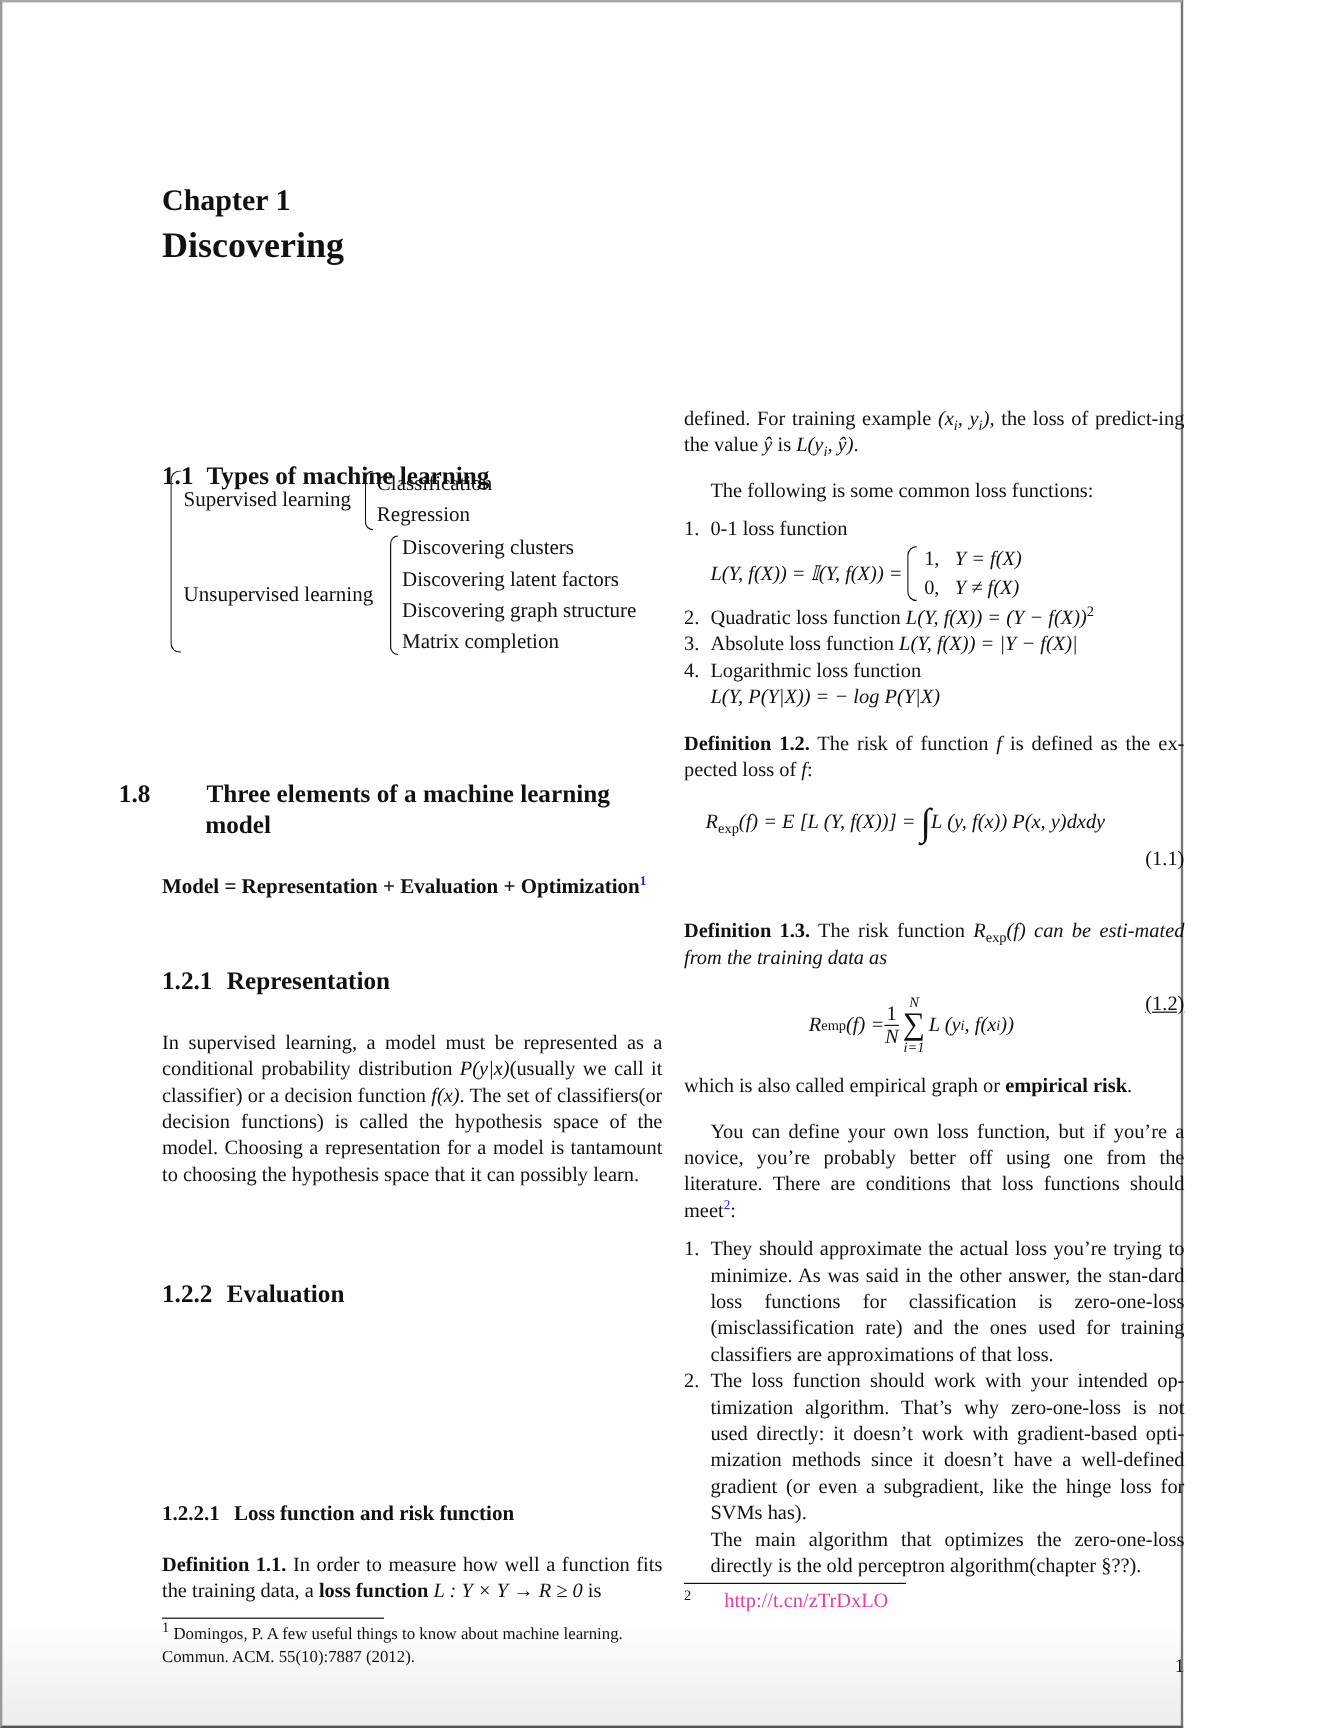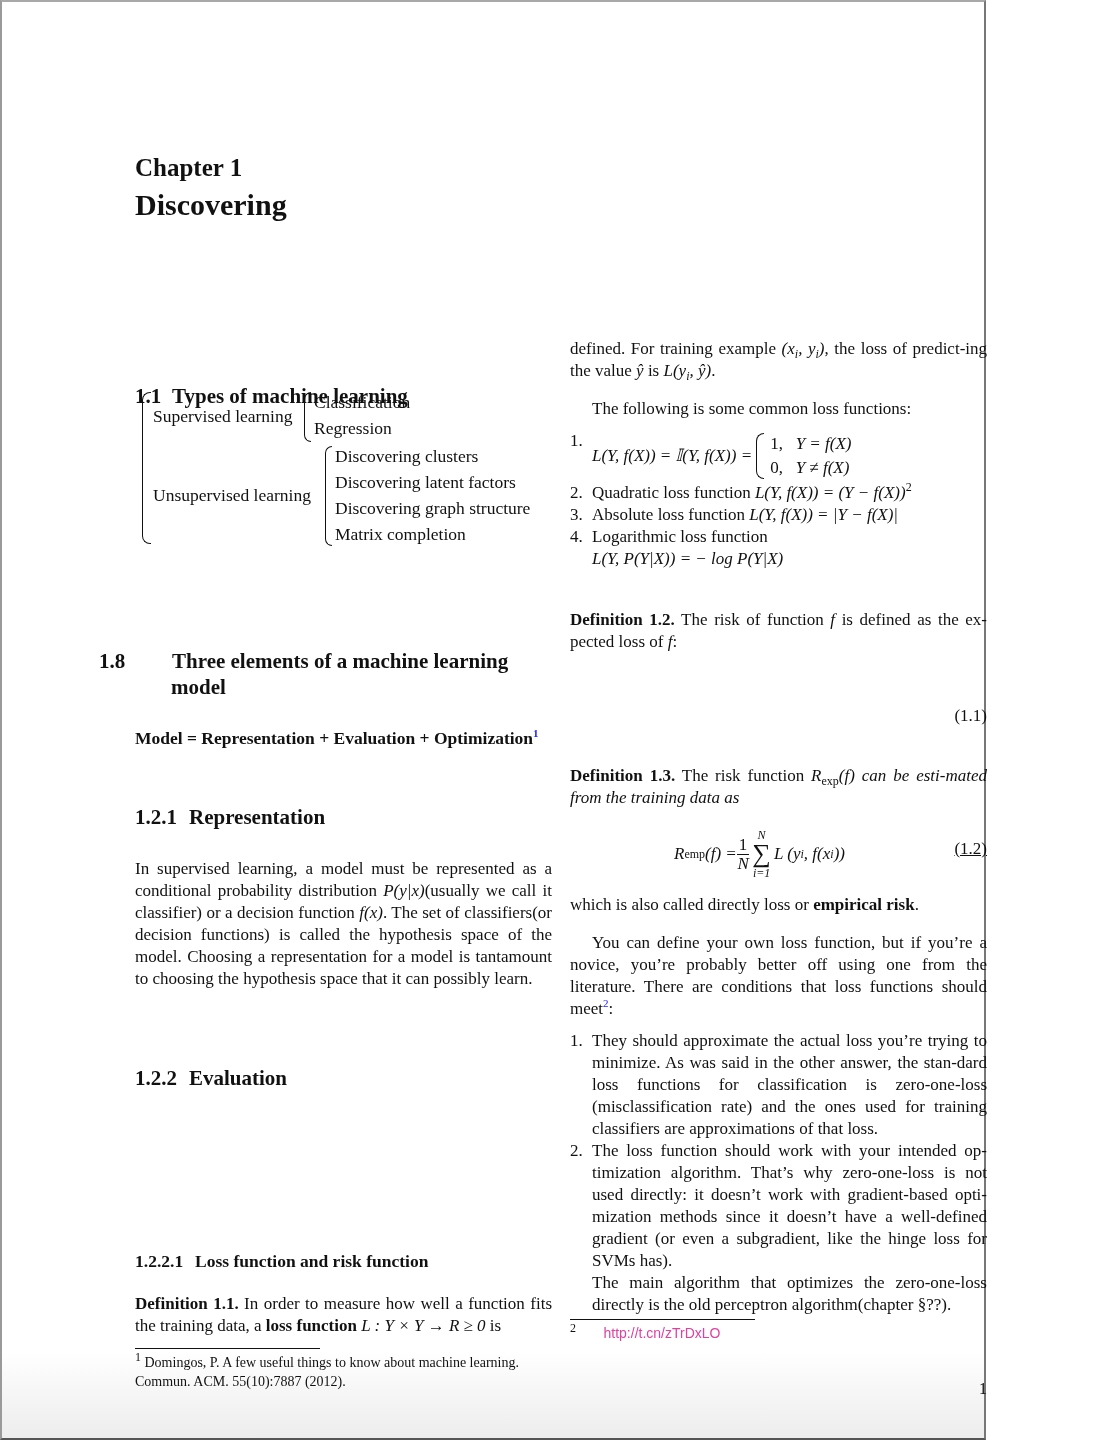--- a/index.html
+++ b/index.html
@@ -46,21 +46,21 @@
 
   ol.lst { list-style: none; }
   ol.lst li { position: relative; padding-left: 22px; }
   ol.lst li .n { position: absolute; left: 0; top: 0; }
   .case-brace { display: inline-block; vertical-align: middle; width: 8px; height: 46px;
                 border: 1.6px solid #111; border-right: none; border-radius: 8px 0 0 8px; margin: 0 6px 0 4px; }
   .cases { display: inline-block; vertical-align: middle; line-height: 24px; }
 
   .fn-rule { width: 185px; border-top: 1px solid #111; margin-bottom: 4px; }
   .footnote { font-size: 14px; line-height: 19px; }
-  .fn-link { font-family: Liberation Sans, sans-serif; color: #e0409f; font-size: 14px; padding-left: 24px; }
+  .fn-link { font-family: Liberation Serif, serif; color: #e0409f; font-size: 17px; padding-left: 24px; }
 
   .eqnum { position: absolute; right: 0; }
   .frac { display: inline-block; vertical-align: middle; text-align: center; font-style: normal; }
   .frac .top { display: block; border-bottom: 1px solid #111; padding: 0 2px; line-height: 18px; }
   .frac .bot { display: block; line-height: 18px; font-style: italic; }
   .sum { display: inline-block; vertical-align: middle; text-align: center; line-height: 14px; margin: 0 3px; }
   .sum .lim { display: block; font-size: 12px; font-style: italic; }
   .sum .sig { display: block; font-size: 26px; line-height: 24px; font-style: normal; }
   .integral { font-size: 32px; font-style: italic; vertical-align: -6px; }
 
@@ -130,20 +130,21 @@
 
   <p class="col right-col indent" style="top:396px;">The following is some common loss functions:</p>
 
   <p class="col right-col just" style="top:336px;">
     <span>defined. For training example </span><span class="math">(x</span><sub class="math">i</sub><span class="math">, y</span><sub class="math">i</sub><span class="math">)</span><span>, the loss of predict-ing the value </span><span class="math">ŷ</span><span> is </span><span class="math">L(y</span><sub class="math">i</sub><span class="math">, ŷ)</span><span>.</span>
   </p>
 
   <ol class="col right-col lst" style="top:428px;">
     <li>
       <span class="n">1.</span>
+      <div>0-1 loss function</div>
       <div style="height:52px; display:flex; align-items:center;">
         <span class="math">L(Y, f(X)) = 𝕀(Y, f(X)) =</span>
         <span class="case-brace"></span>
         <span class="cases">
           <span class="rm">1,</span>&nbsp;&nbsp;&nbsp;<span class="math">Y = f(X)</span><br>
           <span class="rm">0,</span>&nbsp;&nbsp;&nbsp;<span class="math">Y ≠ f(X)</span>
         </span>
       </div>
     </li>
     <li>
@@ -159,20 +160,23 @@
       <div>Logarithmic loss function</div>
       <div class="math">L(Y, P(Y|X)) = − log P(Y|X)</div>
     </li>
   </ol>
 
   <p class="col right-col just" style="top:607px;">
     <span class="bold">Definition 1.2.</span><span> The risk of function </span><span class="math">f</span><span> is defined as the ex-pected loss of </span><span class="math">f</span><span>:</span>
   </p>
 
   <div class="col right-col" style="top:672px; height:50px;">
+    <div style="padding-left:18px; white-space:nowrap;" class="math">
+      <span>R</span><sub class="rm">exp</sub><span>(f) = E [L (Y, f(X))] = </span><span class="integral">∫</span><span>L (y, f(x)) P(x, y)dxdy</span>
+    </div>
     <span class="eqnum" style="top:31px;">(1.1)</span>
   </div>
 
 
   <p class="col right-col just" style="top:763px;">
     <span class="bold">Definition 1.3.</span><span> The risk function </span><span class="math">R</span><sub>exp</sub><span class="math">(f) can be esti-mated from the training data as</span>
   </p>
 
   <div class="col right-col" style="top:824px; height:56px;">
     <div class="math" style="position:absolute; left:104px; top:0; white-space:nowrap; display:flex; align-items:center; height:56px;">
@@ -187,25 +191,25 @@
           <span class="lim">N</span>
           <span class="sig">∑</span>
           <span class="lim">i=1</span>
         </span>
       <span>L (y</span>
         <sub>i</sub>
         <span>, f(x</span>
         <sub>i</sub>
         <span>))</span>
     </div>
-    <span class="eqnum" style="top:12px;text-decoration:underline;">(1.2)</span>
+    <span class="eqnum" style="top:0;text-decoration:underline;">(1.2)</span>
   </div>
 
   <p class="col right-col" style="top:892px;">
-    <span>which is also called directly loss or </span><span class="bold">empirical risk</span><span>.</span>
+    <span>which is also called empirical graph or </span><span class="bold">empirical risk</span><span>.</span>
   </p>
 
   <p class="col right-col just indent" style="top:930px;">
     <span>You can define your own loss function, but if you’re a novice, you’re probably better off using one from the literature. There are conditions that loss functions should meet</span><span class="fnref">2</span><span>:</span>
   </p>
 
   <ol class="col right-col lst just" style="top:1028px;">
     <li>
       <span class="n">1.</span>
       <span>They should approximate the actual loss you’re trying to minimize. As was said in the other answer, the stan-dard loss functions for classification is zero-one-loss (misclassification rate) and the ones used for training classifiers are approximations of that loss.</span>

